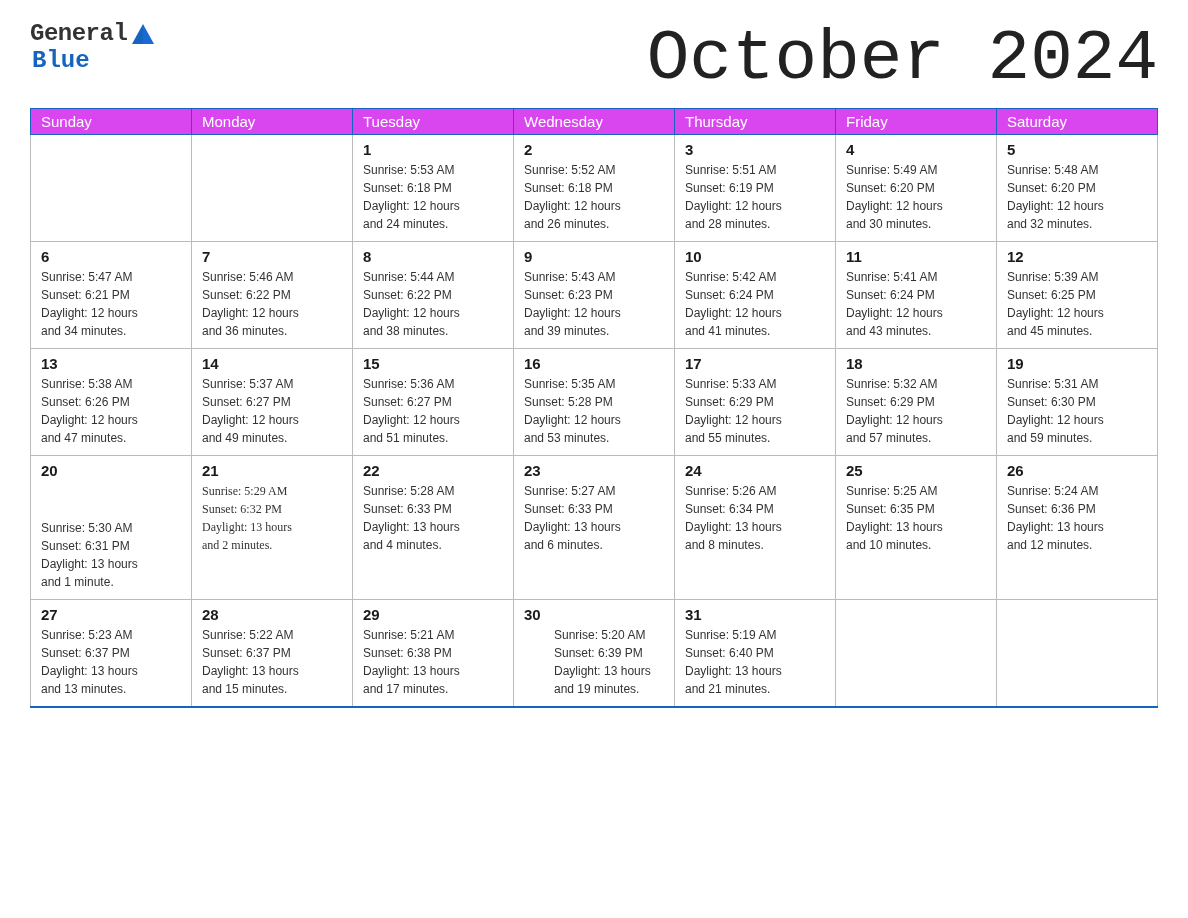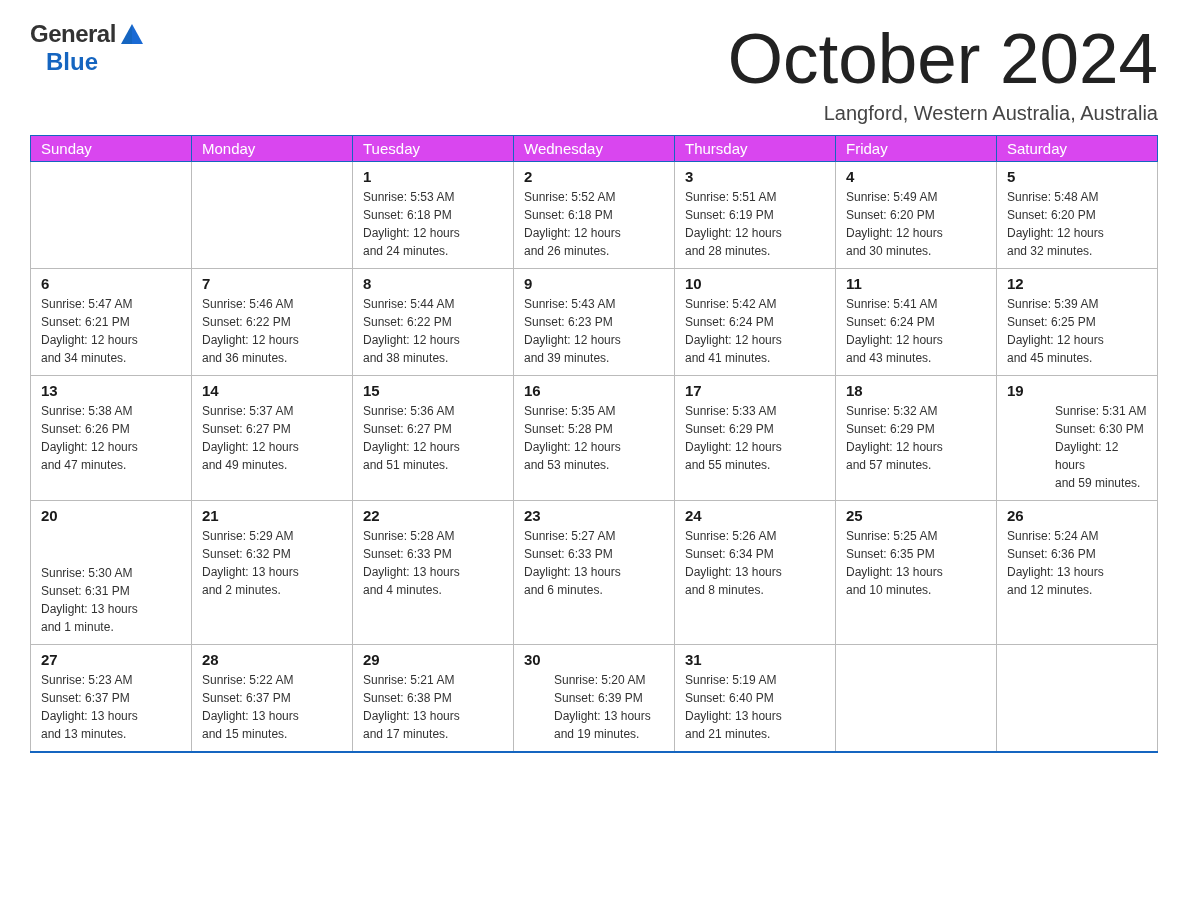--- a/index.html
+++ b/index.html
@@ -8,20 +8,21 @@
       background: #ffffff;
       width: 1188px;
       min-height: 918px;
       padding: 20px 30px;
     }
     .header-area {
       display: flex;
       justify-content: space-between;
       align-items: flex-start;
       margin-bottom: 10px;
+      font-family: Liberation Mono, monospace;
     }
     .title-area {
       text-align: right;
     }
     .page-title {
       font-size: 71px;
       font-weight: normal;
       color: #222;
       line-height: 1.1;
     }
@@ -110,26 +111,25 @@
 <div class="header-area">
   <div class="logo-wrapper">
     <div class="logo-row">
       <span style="font-size:24px;font-weight:bold;color:#333;letter-spacing:-0.5px;">General</span>
       <span style="display:inline-flex;align-items:flex-end;margin-left:2px;">
         <span class="logo-icon"></span>
         <span class="logo-icon2"></span>
       </span>
     </div>
     <div>
-      <span style="font-size:24px;font-weight:bold;color:#1565c0;margin-left:16px;">Blue</span>
+      <span style="font-size:24px;font-weight:bold;color:#1565c0;margin-left:2px;">Blue</span>
     </div>
   </div>
   <div class="title-area">
     <div class="page-title">October 2024</div>
-    <div class="page-subtitle">Langford, Western Australia, Australia</div>
   </div>
 </div>
 
 <table class="calendar-table">
   <thead>
     <tr>
     <th>Sunday</th>
         <th>Monday</th>
         <th>Tuesday</th>
         <th>Wednesday</th>
@@ -267,37 +267,37 @@
         </td>
         <td>
           <span class="day-number">18</span>
           <div class="day-info" style="white-space: pre-line;">Sunrise: 5:32 AM
 Sunset: 6:29 PM
 Daylight: 12 hours
 and 57 minutes.</div>
         </td>
         <td>
           <span class="day-number">19</span>
-          <div class="day-info" style="white-space: pre-line; margin-left: 48px;">Sunrise: 5:31 AM
+          <div class="day-info" style="white-space: pre-line;">Sunrise: 5:31 AM
 Sunset: 6:30 PM
 Daylight: 12 hours
 and 59 minutes.</div>
         </td>
       </tr>
       <tr>
         <td>
           <span class="day-number">20</span>
           <div class="day-info" style="white-space: pre-line; margin-top: 40px;">Sunrise: 5:30 AM
 Sunset: 6:31 PM
 Daylight: 13 hours
 and 1 minute.</div>
         </td>
         <td>
           <span class="day-number">21</span>
-          <div class="day-info" style="white-space: pre-line;">Sunrise: 5:29 AM
+          <div class="day-info" style="white-space: pre-line; font-family: Liberation Serif, serif;">Sunrise: 5:29 AM
 Sunset: 6:32 PM
 Daylight: 13 hours
 and 2 minutes.</div>
         </td>
         <td>
           <span class="day-number">22</span>
           <div class="day-info" style="white-space: pre-line;">Sunrise: 5:28 AM
 Sunset: 6:33 PM
 Daylight: 13 hours
 and 4 minutes.</div>

